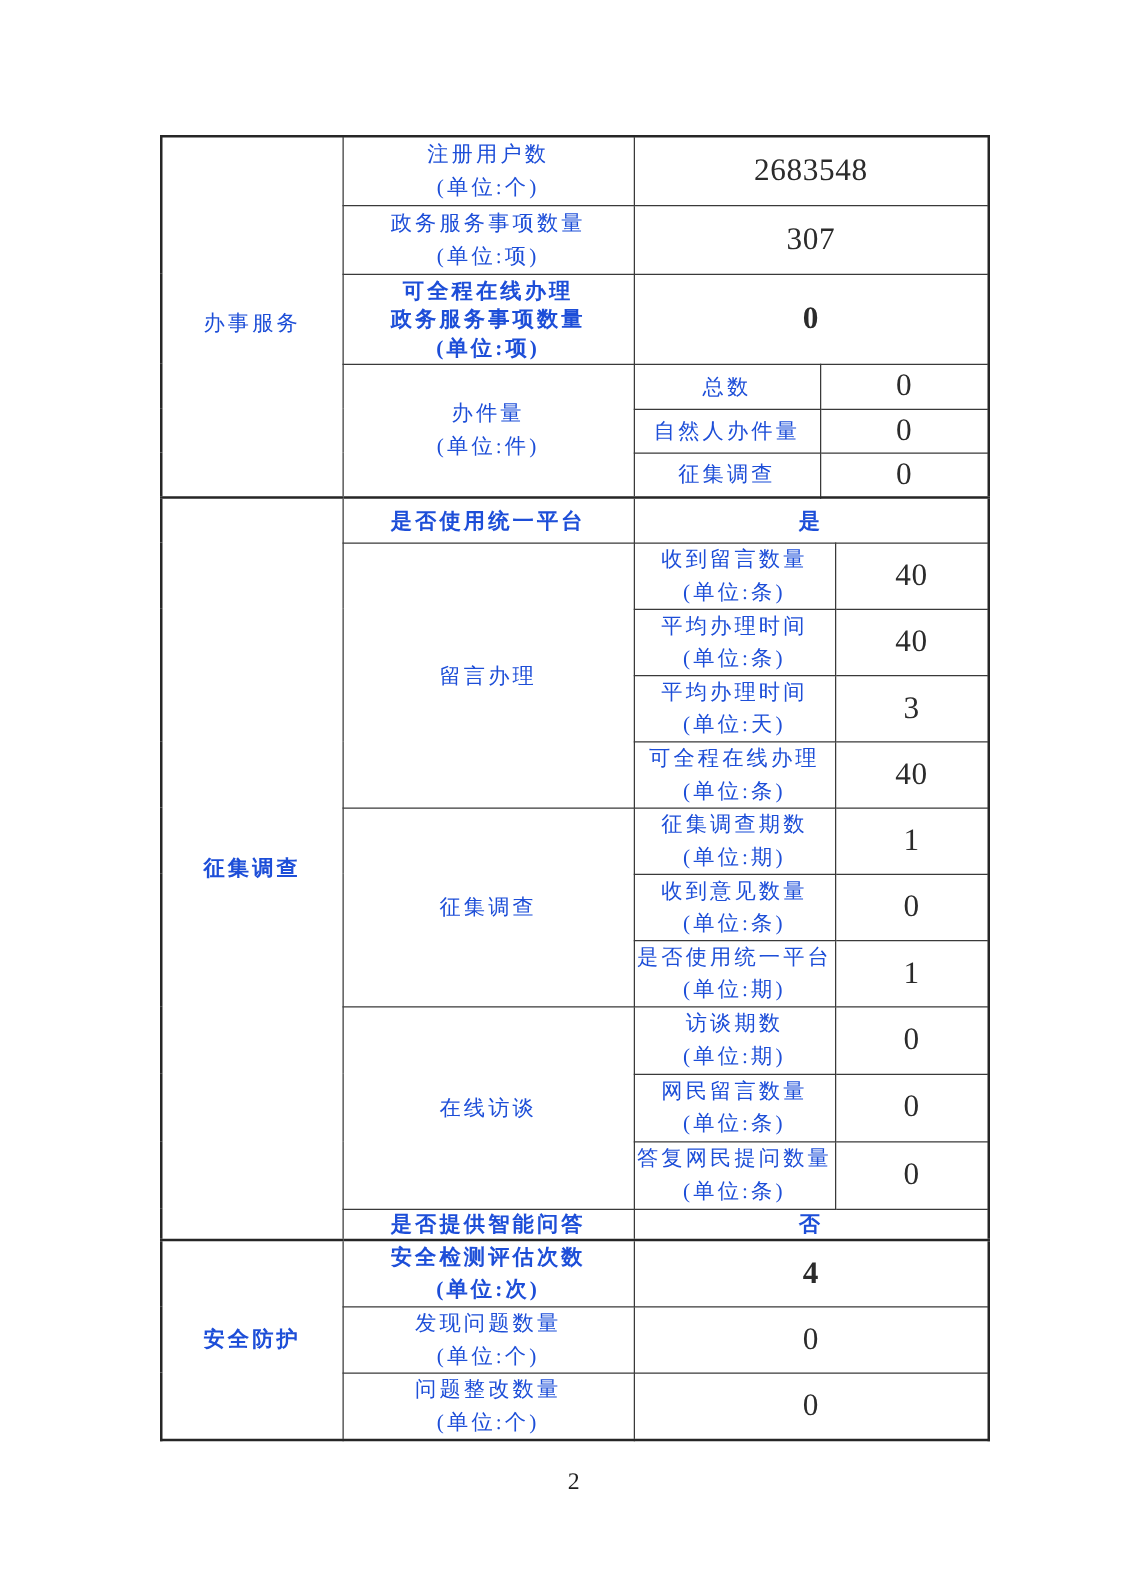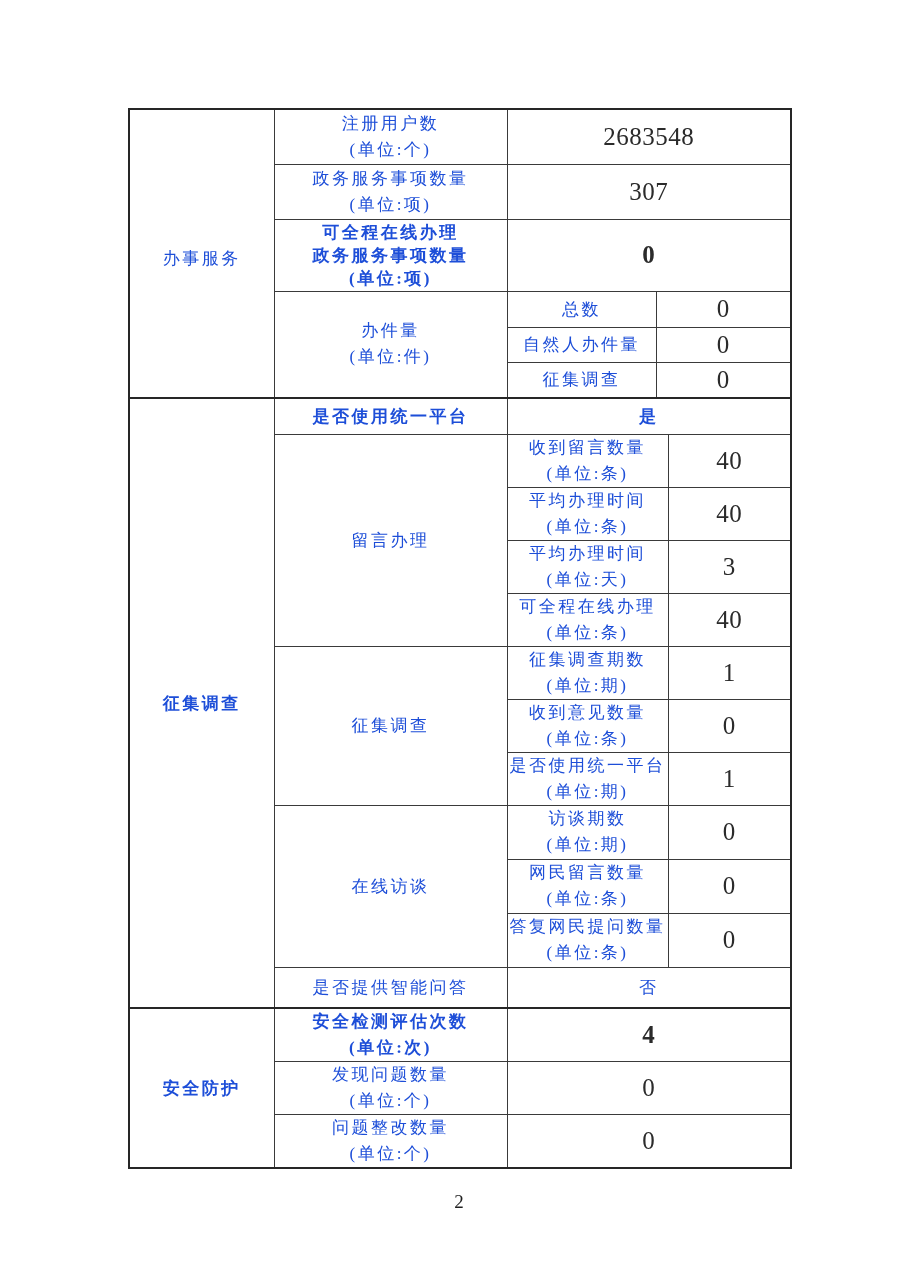--- a/index.html
+++ b/index.html
@@ -45,21 +45,21 @@
   td.top-align { vertical-align: top; }
   td.top-align .lbl { display: inline-block; margin-top: 9px; }
 
   
   tr.h55 { height: 55px; }
   tr.h72 { height: 72px; font-weight: bold; }
   tr.h36 { height: 36px; }
   tr.h35 { height: 35px; }
   tr.h52 { height: 52px; }
   tr.h54 { height: 54px; }
-  tr.h41 { height: 41px; }
+  tr.h41 { height: 24px; font-weight: bold; }
   tr.h50 { height: 50px; }
 
   .footer {
     margin-top: 22px;
     text-align: center;
     font-size: 19px;
     color: #1f1f1f;
   }
 </style>
 </head>

